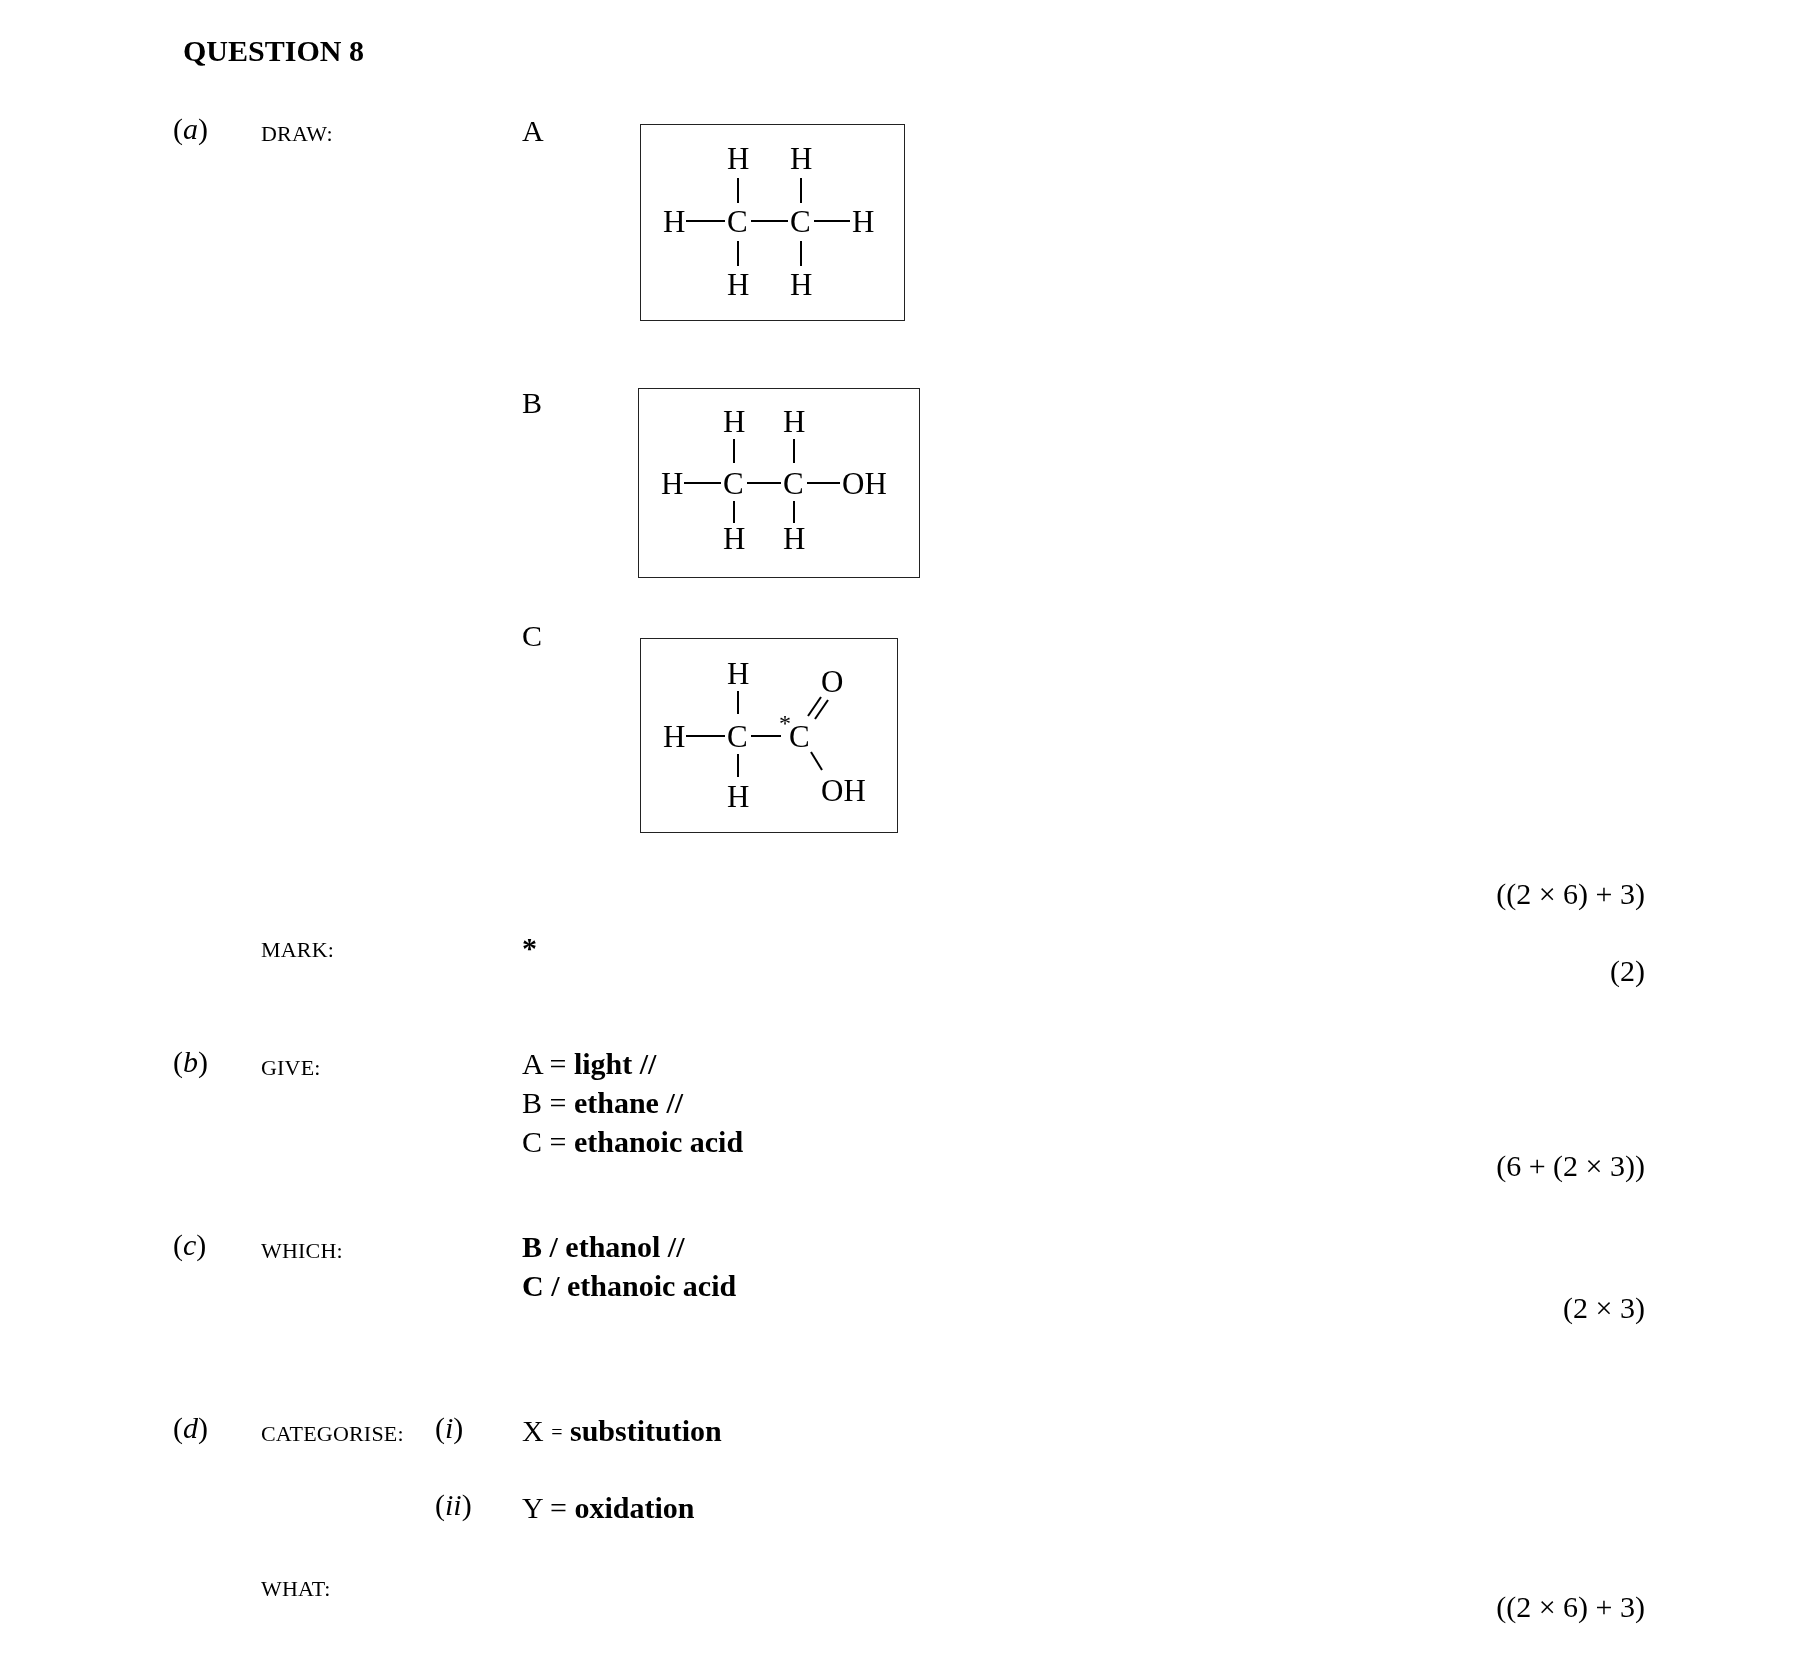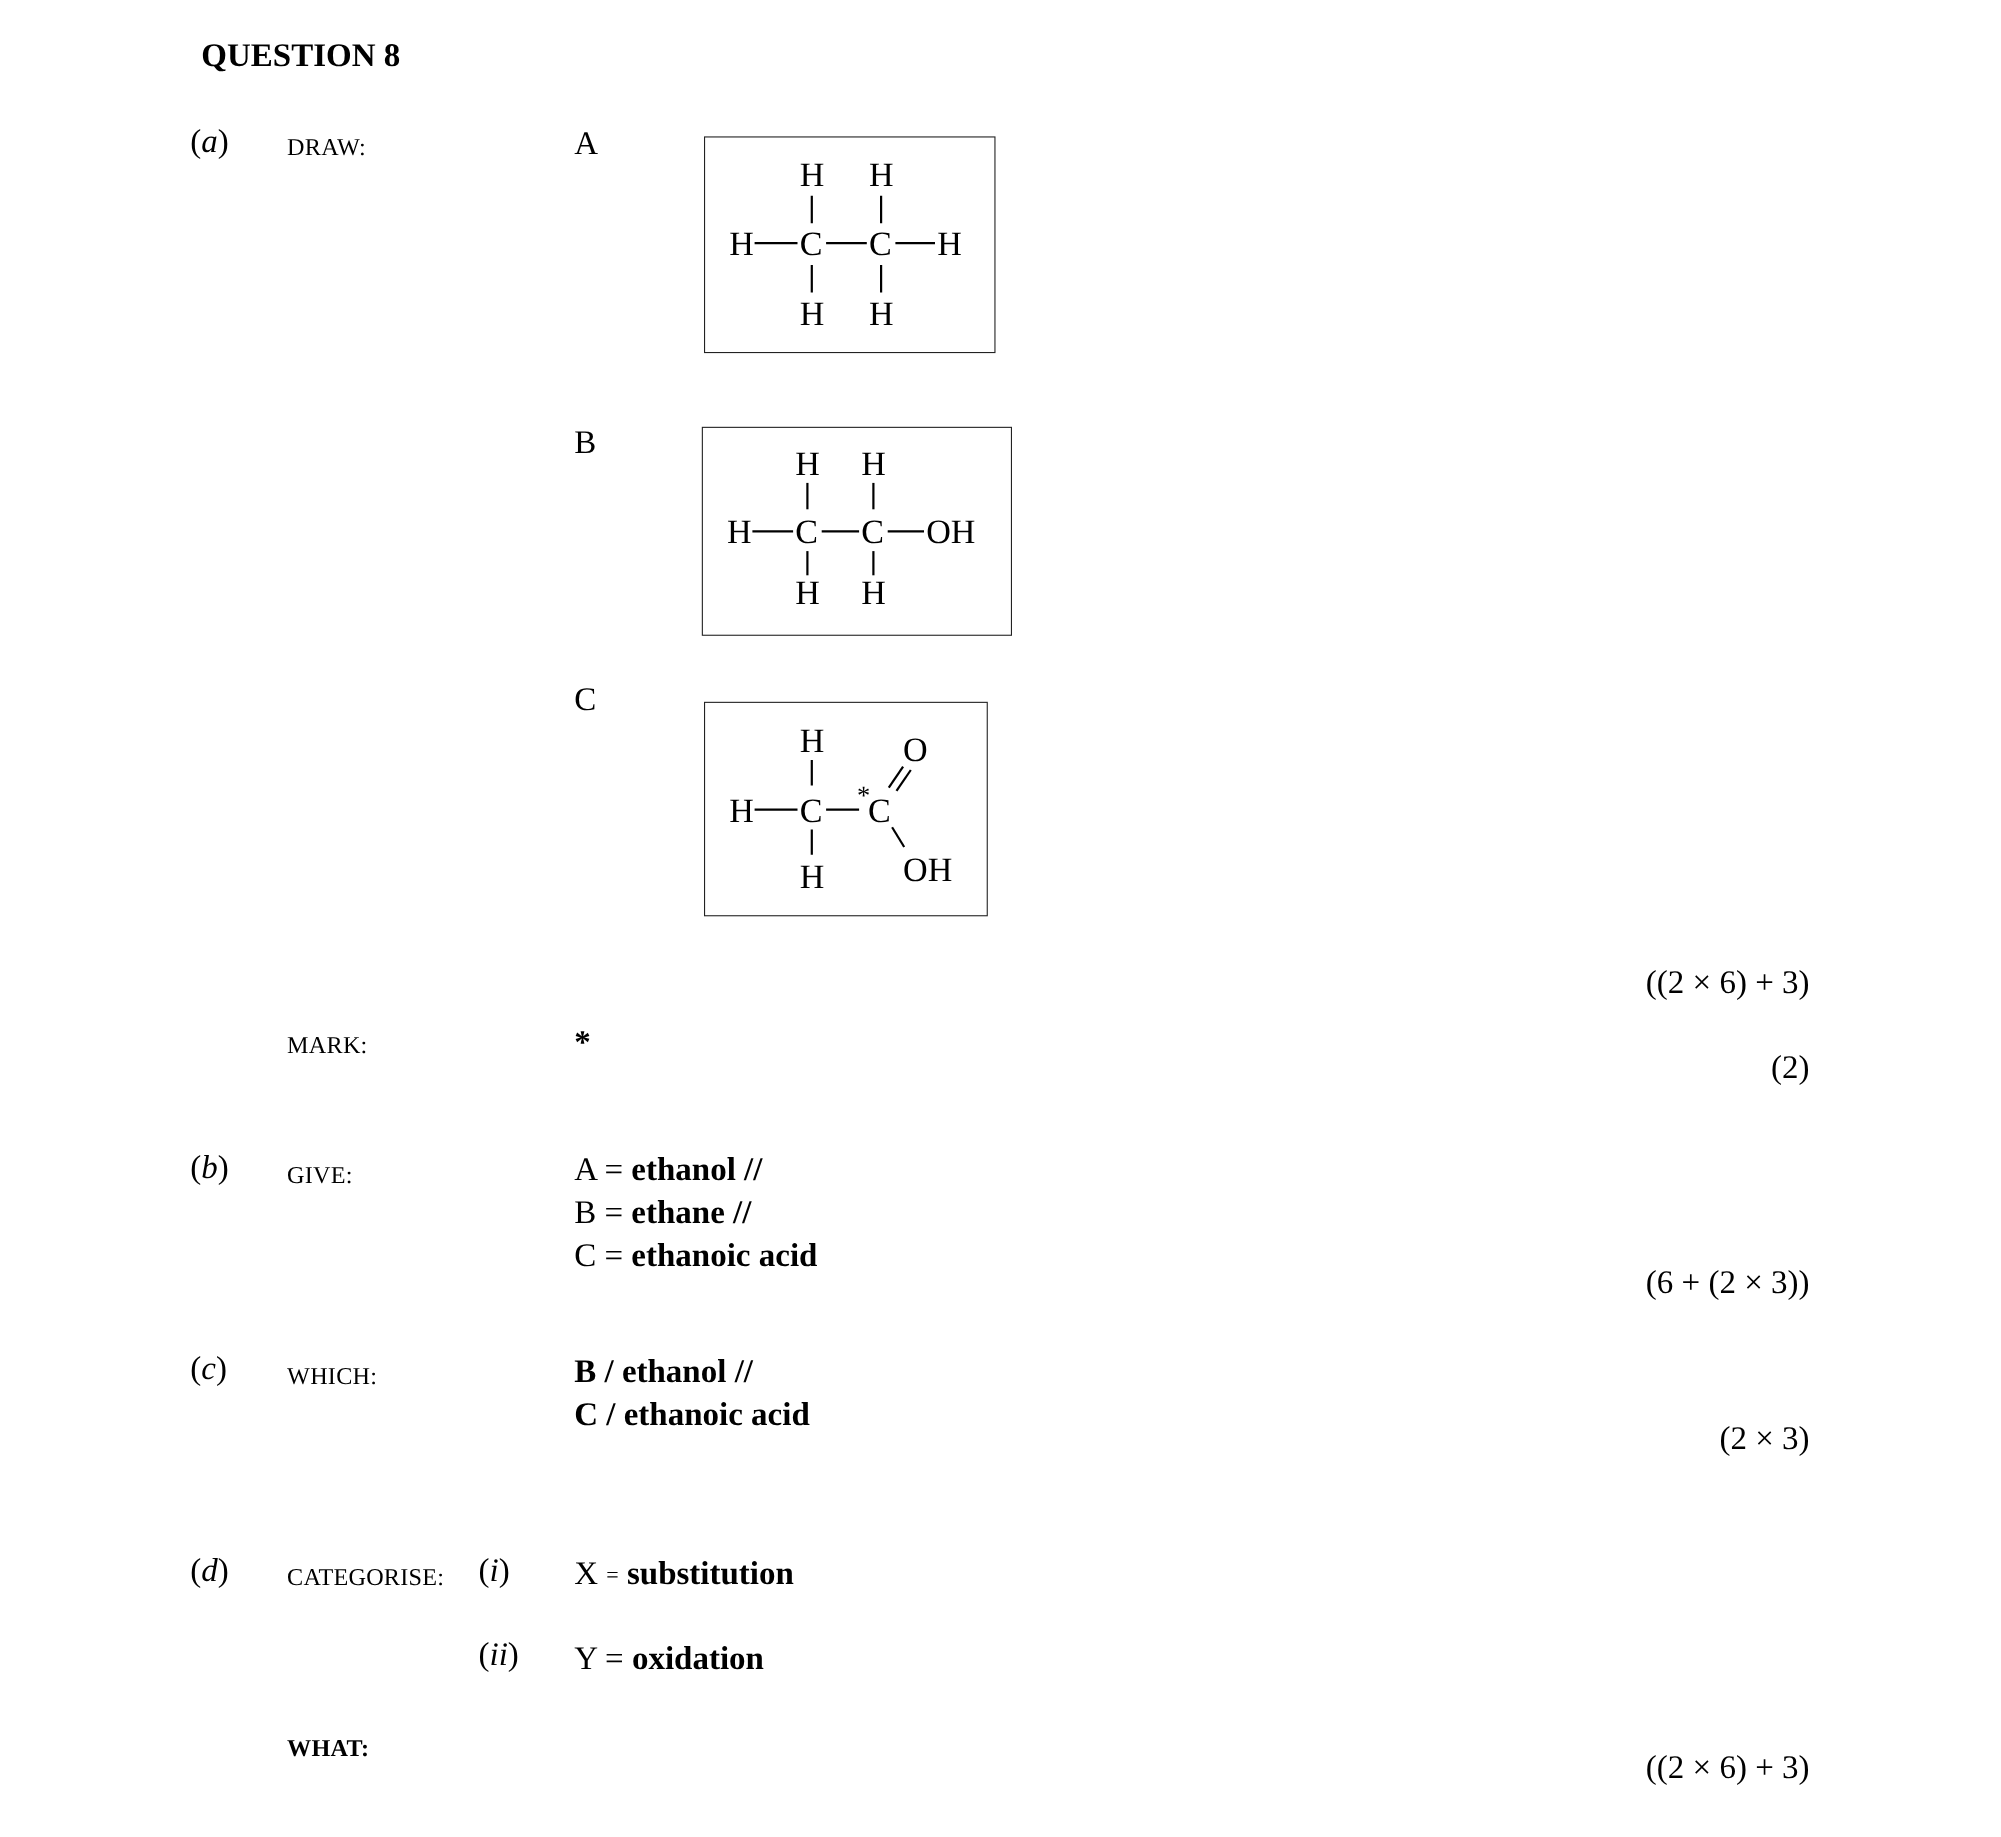--- a/index.html
+++ b/index.html
@@ -97,21 +97,21 @@
 
 <div class="abs mark" style="left:1245px; top:853px;">((2 × 6) + 3)</div>
 
 <div class="abs cmd" style="left:261px; top:937px;">MARK:</div>
 <div class="abs txt b" style="left:522px; top:928px;">*</div>
 <div class="abs mark" style="left:1245px; top:930px;">(2)</div>
 
 <div class="abs part" style="left:173px; top:1045px;">(<i>b</i>)</div>
 <div class="abs cmd" style="left:261px; top:1055px;">GIVE:</div>
 <div class="abs txt" style="left:522px; top:1044px;">
-  <div><span>A = </span><span class="b">ethanol //</span></div>
+  <div><span>A = </span><span class="b">light //</span></div>
   <div><span>B = </span><span class="b">ethane //</span></div>
   <div><span>C = </span><span class="b">ethanoic acid</span></div>
 </div>
 <div class="abs mark" style="left:1245px; top:1125px;">(6 + (2 × 3))</div>
 
 <div class="abs part" style="left:173px; top:1228px;">(<i>c</i>)</div>
 <div class="abs cmd" style="left:261px; top:1238px;">WHICH:</div>
 <div class="abs txt b" style="left:522px; top:1227px;">
   <div>B / ethanol //</div>
   <div>C / ethanoic acid</div>
@@ -119,16 +119,16 @@
 <div class="abs mark" style="left:1245px; top:1267px;">(2 × 3)</div>
 
 <div class="abs part" style="left:173px; top:1411px;">(<i>d</i>)</div>
 <div class="abs cmd" style="left:261px; top:1421px;">CATEGORISE:</div>
 <div class="abs part" style="left:435px; top:1411px;">(<i>i</i>)</div>
 <div class="abs txt" style="left:522px; top:1411px;"><span>X</span> <span class="smalleq">=</span> <span class="b">substitution</span></div>
 
 <div class="abs part" style="left:435px; top:1488px;">(<i>ii</i>)</div>
 <div class="abs txt" style="left:522px; top:1488px;"><span>Y = </span><span class="b">oxidation</span></div>
 
-<div class="abs cmd" style="left:261px; top:1576px;font-weight:bold;">WHAT:</div>
+<div class="abs cmd" style="left:261px; top:1576px;">WHAT:</div>
 <div class="abs txt" style="left:435px; top:1566px;">
 </div>
 <div class="abs mark" style="left:1245px; top:1566px;">((2 × 6) + 3)</div>
 
 </body></html>

